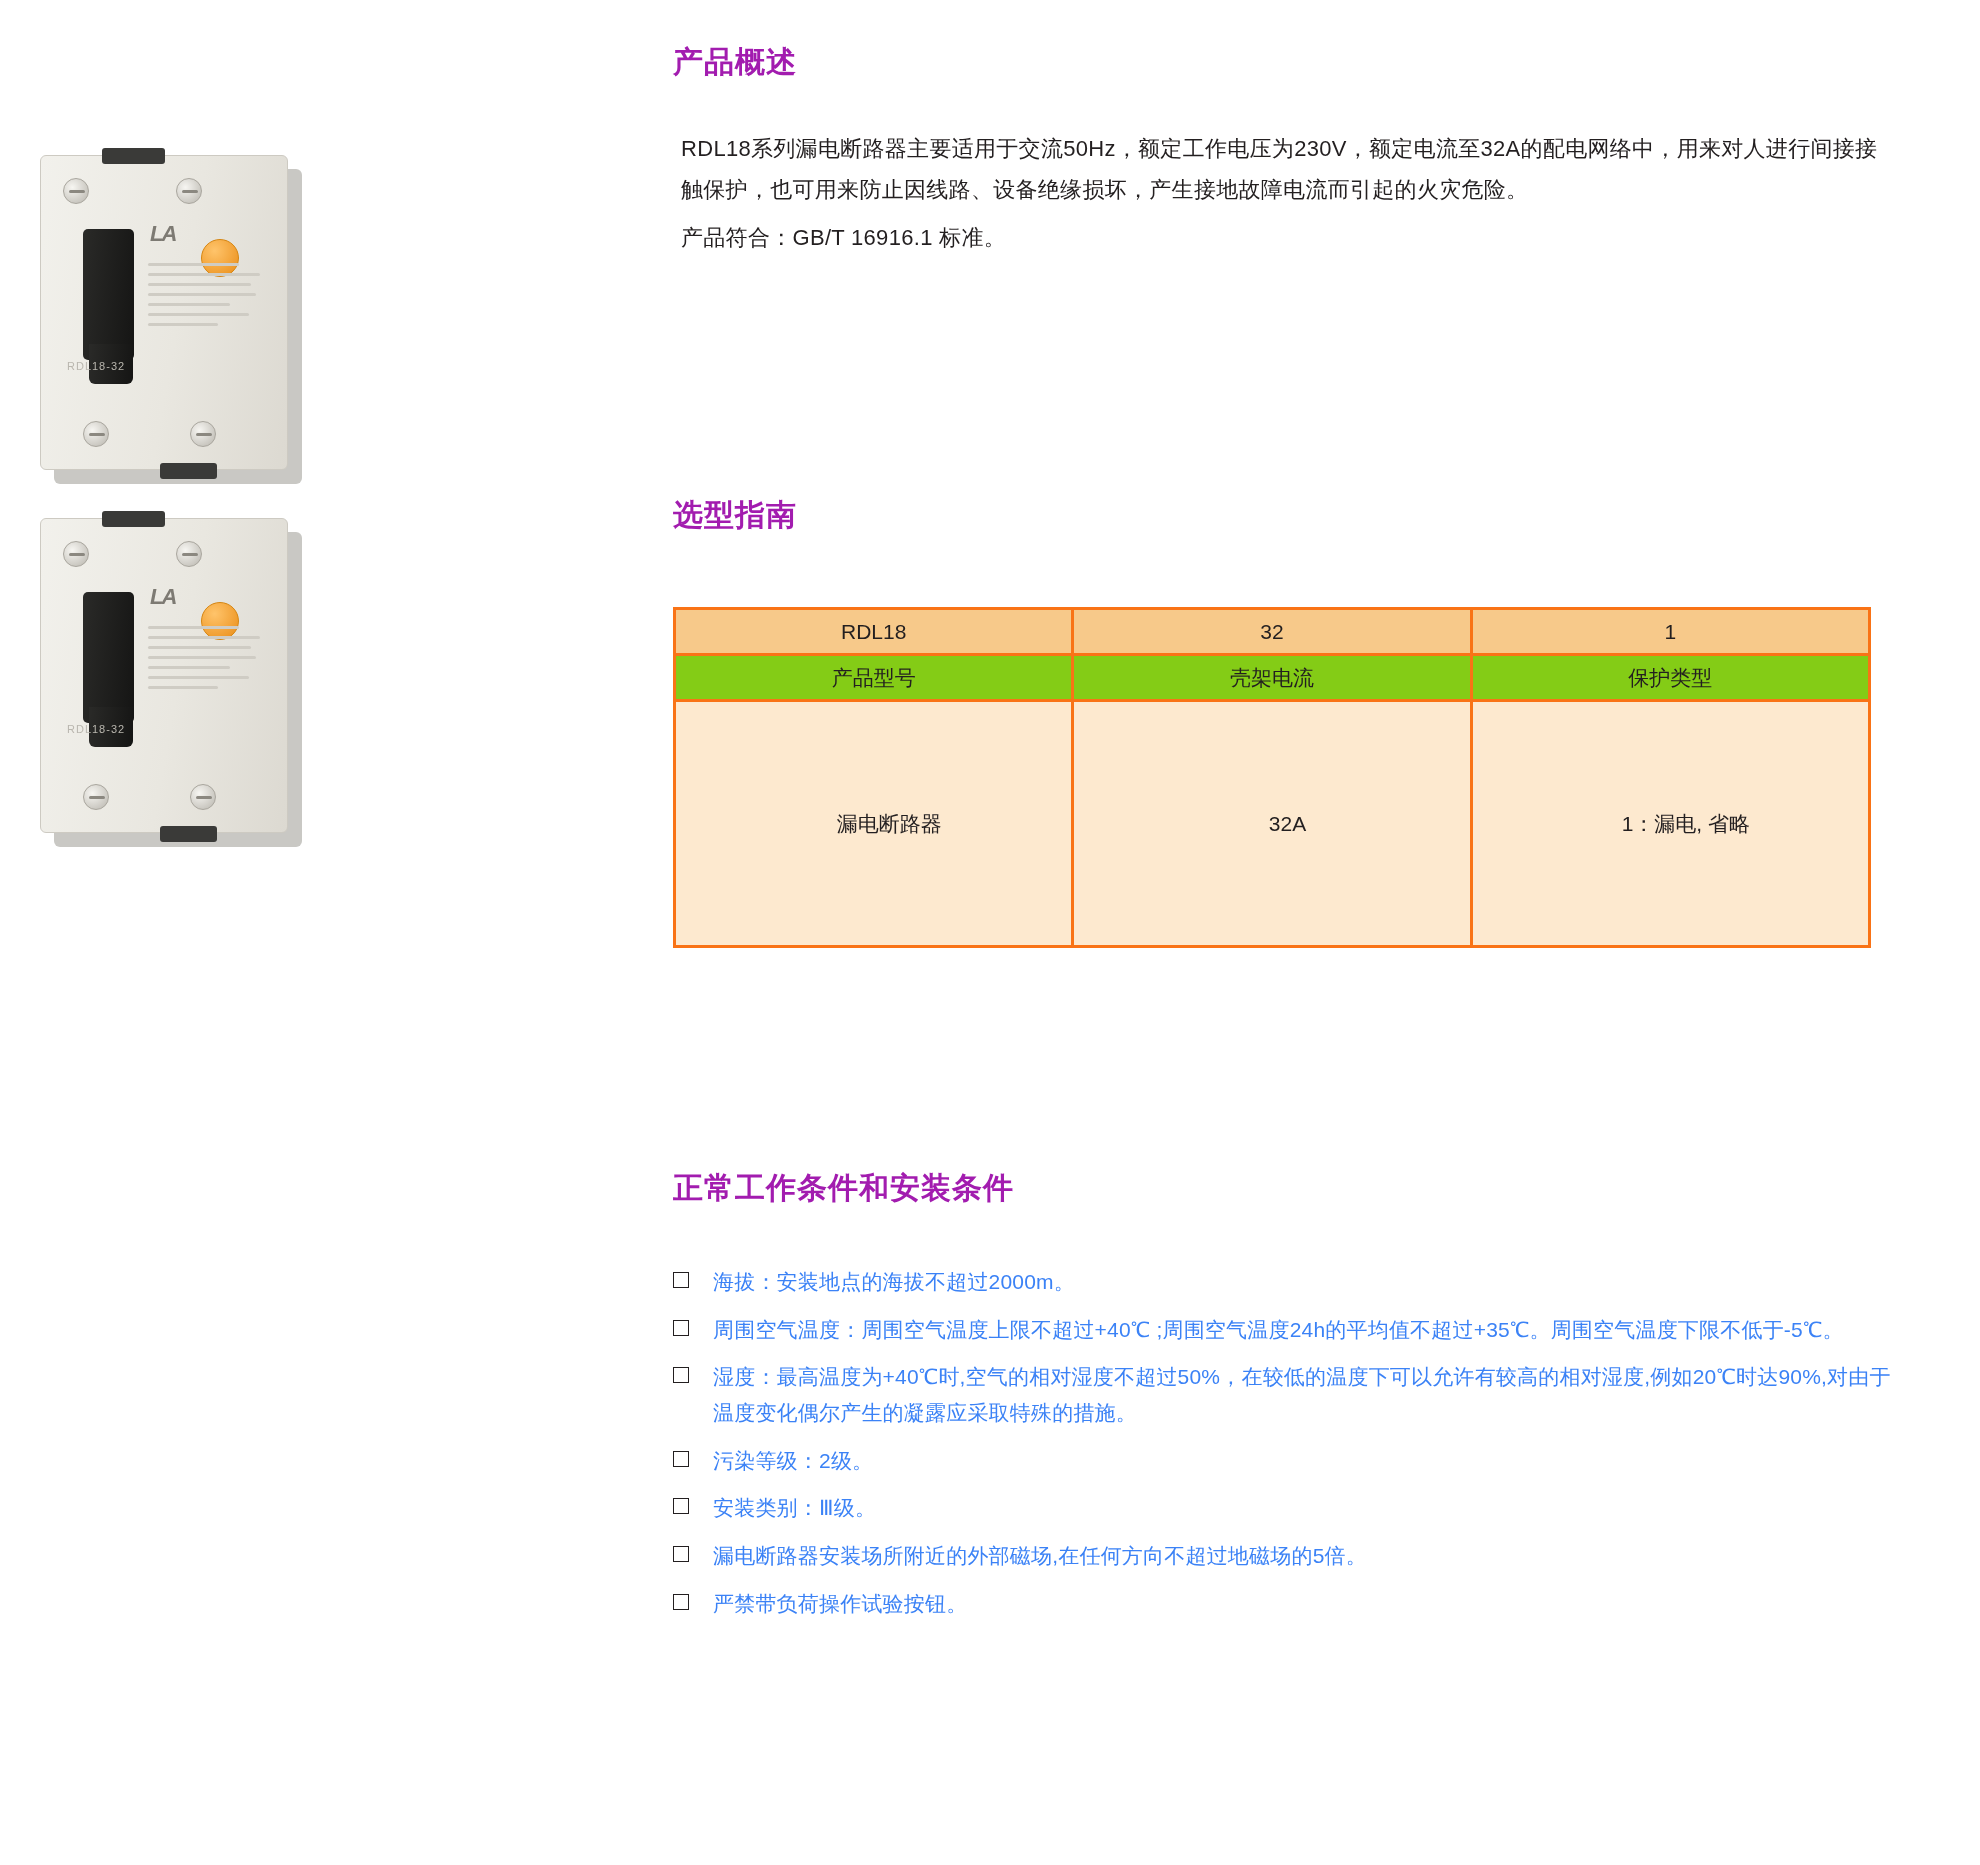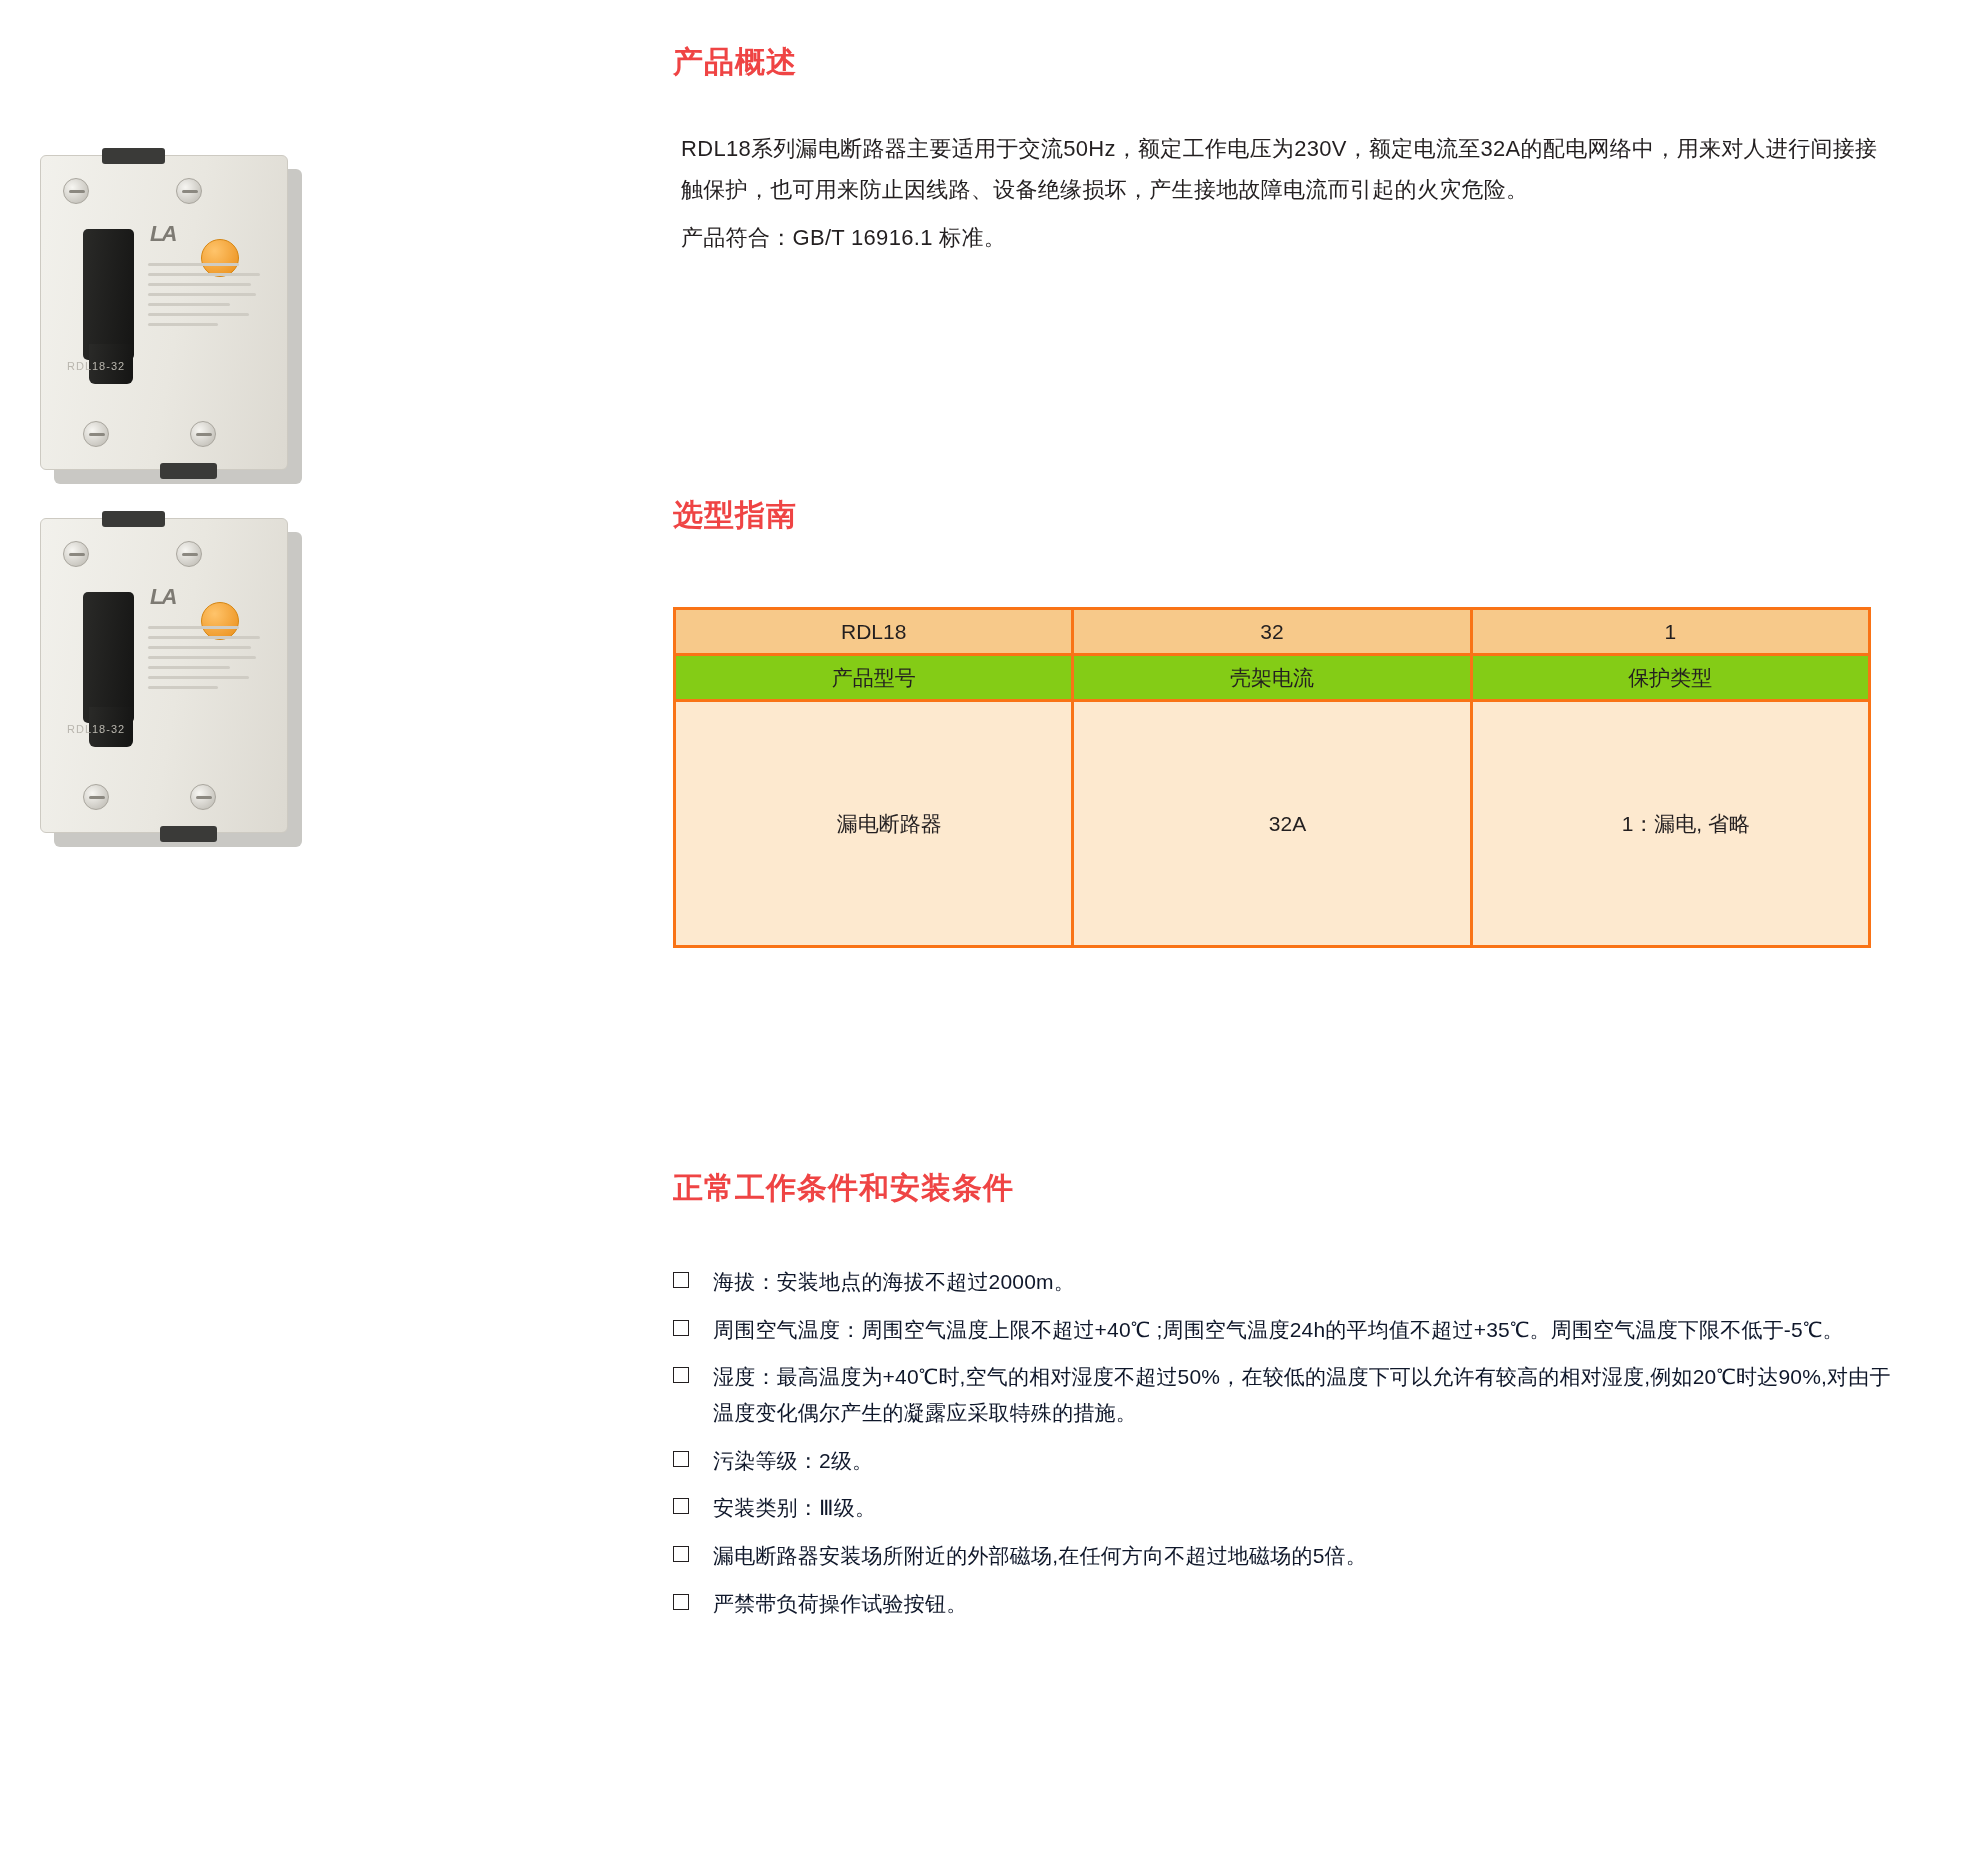--- a/index.html
+++ b/index.html
@@ -156,21 +156,21 @@
   }
 
   
   .content {
     position: absolute;
     left: 673px;
     top: 0;
     width: 1287px;
   }
   h2.section-title {
-    color: #ef4444;
+    color: #a21caf;
     font-size: 30px;
     font-weight: bold;
     margin: 0;
     letter-spacing: 1px;
   }
   .block-overview { position: absolute; left: 0; top: 42px; width: 1218px; }
   .overview-body {
     margin-top: 46px;
     font-size: 22px;
     line-height: 1.85;
@@ -214,21 +214,21 @@
     list-style: none;
     margin: 55px 0 0 0;
     padding: 0;
   }
   ul.conditions li {
     position: relative;
     padding-left: 40px;
     font-size: 21px;
     line-height: 1.7;
     margin-bottom: 12px;
-    color: #0f172a;
+    color: #3b82f6;
     letter-spacing: 0.2px;
   }
   ul.conditions li .box {
     position: absolute;
     left: 0;
     top: 8px;
     width: 16px;
     height: 16px;
     border: 1.6px solid #231f20;
   }

